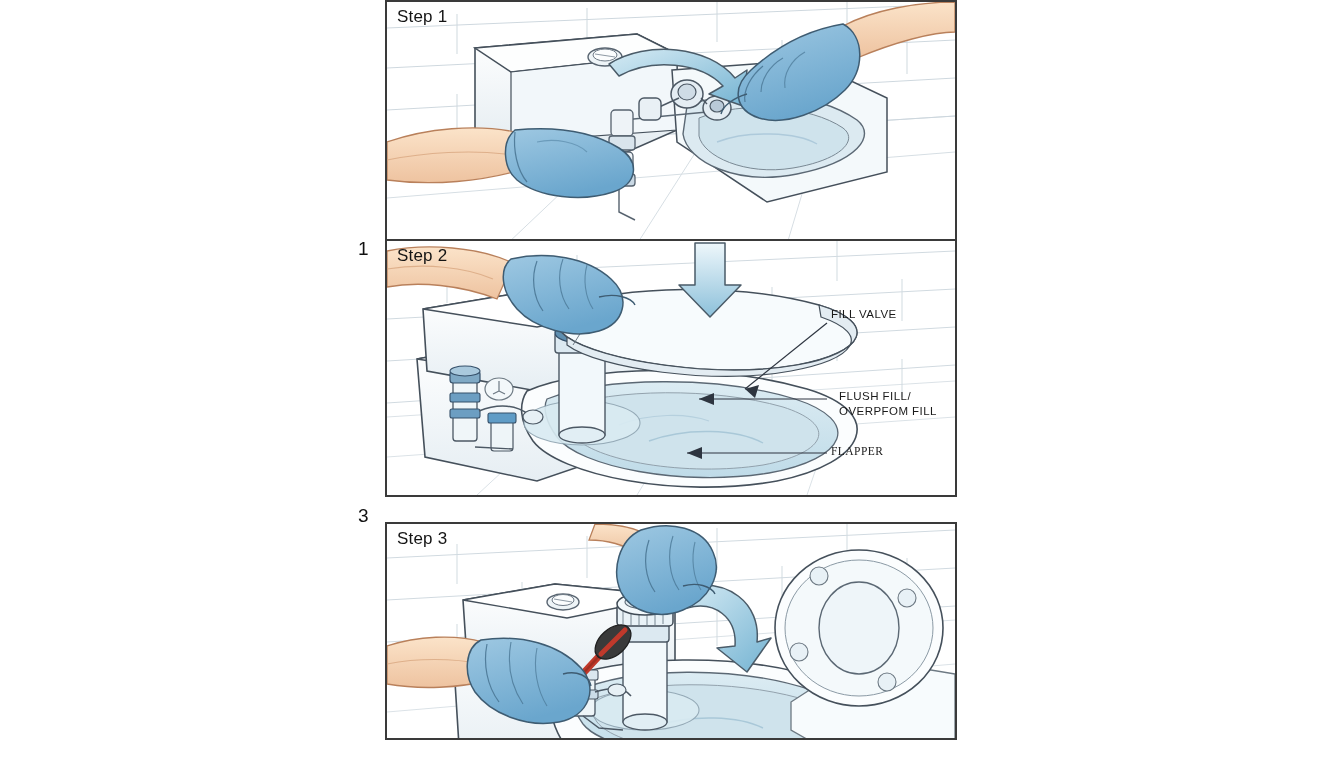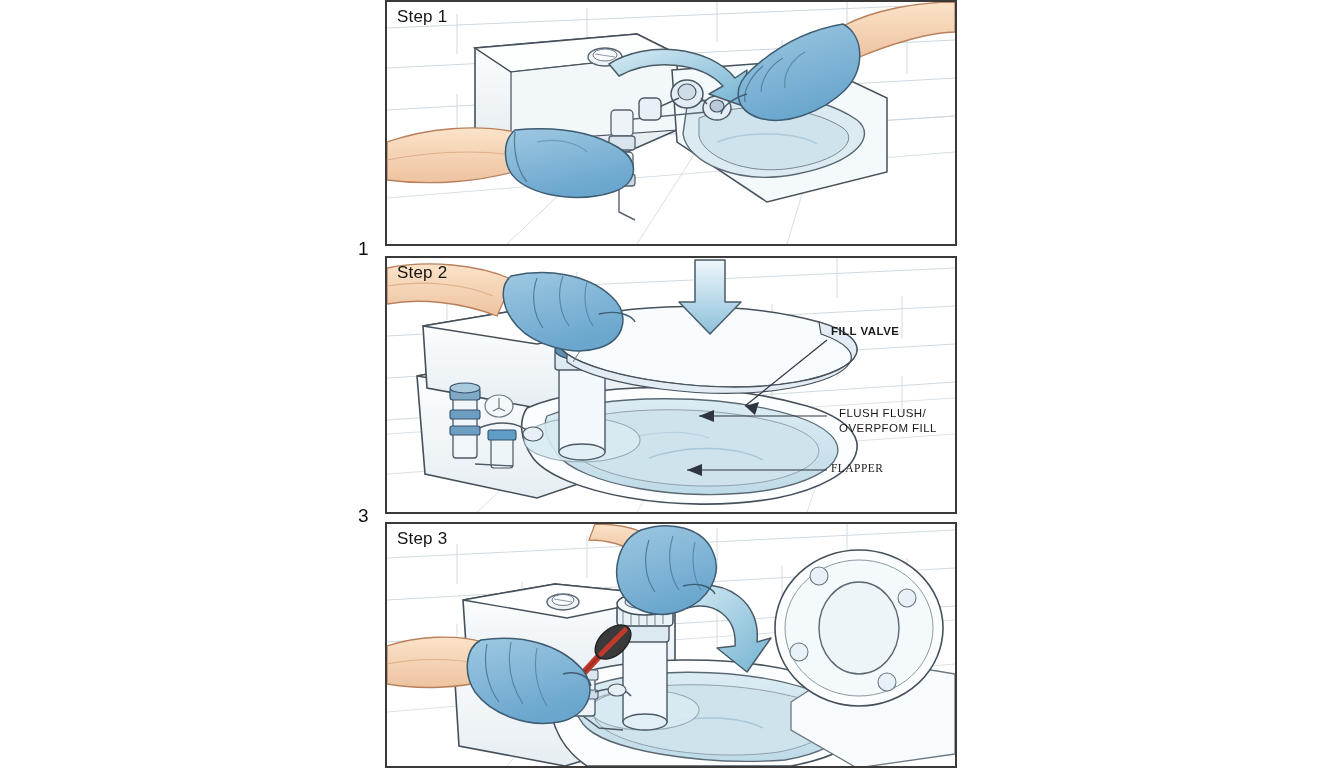--- a/index.html
+++ b/index.html
@@ -15,22 +15,22 @@
   
   .panel{
     position:absolute;
     left:385px;width:572px;
     border:2px solid #3a3a3a;
     background:#fef9c3;
     overflow:hidden;
     box-sizing:border-box;
   }
   #panel1{top:0px;height:246px;}
-  #panel2{top:256px;height:258px;}
-  #panel3{top:522px;height:246px;}
+  #panel2{top:239px;height:258px;}
+  #panel3{top:522px;height:218px;}
 
   .step-label{
     position:absolute;left:10px;top:5px;
     font-size:17px;color:#141414;letter-spacing:.2px;
     z-index:60;white-space:nowrap;
   }
 
   .marker{
     position:absolute;
     font-size:19px;color:#111;
@@ -44,21 +44,21 @@
 
   .lbl{
     position:absolute;
     font-size:11.5px;
     color:#1a1a1a;
     letter-spacing:.45px;
     white-space:nowrap;
     z-index:55;
     line-height:14.5px;
   }
-  #lbl-fill{left:444px;top:66px;font-weight:bold;}
+  #lbl-fill{left:444px;top:66px;}
   #lbl-flush{left:452px;top:148px;}
   #lbl-flapper{left:444px;top:203px;font-family:Liberation Serif, serif;}
 </style>
 </head>
 <body>
 
 <div class="stage">
 
   <div class="marker" id="marker1">1</div>
   <div class="marker" id="marker3">3</div>
@@ -278,21 +278,21 @@
           <path d="M440 212 L300 212"></path>
         </g>
         <polygon points="358,148 372,144 368,157" fill="#2e3540"></polygon>
         <polygon points="312,158 327,152 327,164" fill="#2e3540"></polygon>
         <polygon points="300,212 315,206 315,218" fill="#2e3540"></polygon>
       </svg>
     </div>
 
     <div class="lbl" id="lbl-fill">FILL VALVE</div>
     <div class="lbl" id="lbl-flush">
-      <div>FLUSH FLUSH/</div>
+      <div>FLUSH FILL/</div>
       <div>OVERPFOM FILL</div>
     </div>
     <div class="lbl" id="lbl-flapper">FLAPPER</div>
   </div>
 
   <div class="panel" id="panel3">
     <div class="step-label">Step 3</div>
     <div class="art">
       <svg viewBox="0 0 568 242" width="568" height="242" preserveAspectRatio="none">
         <defs>

